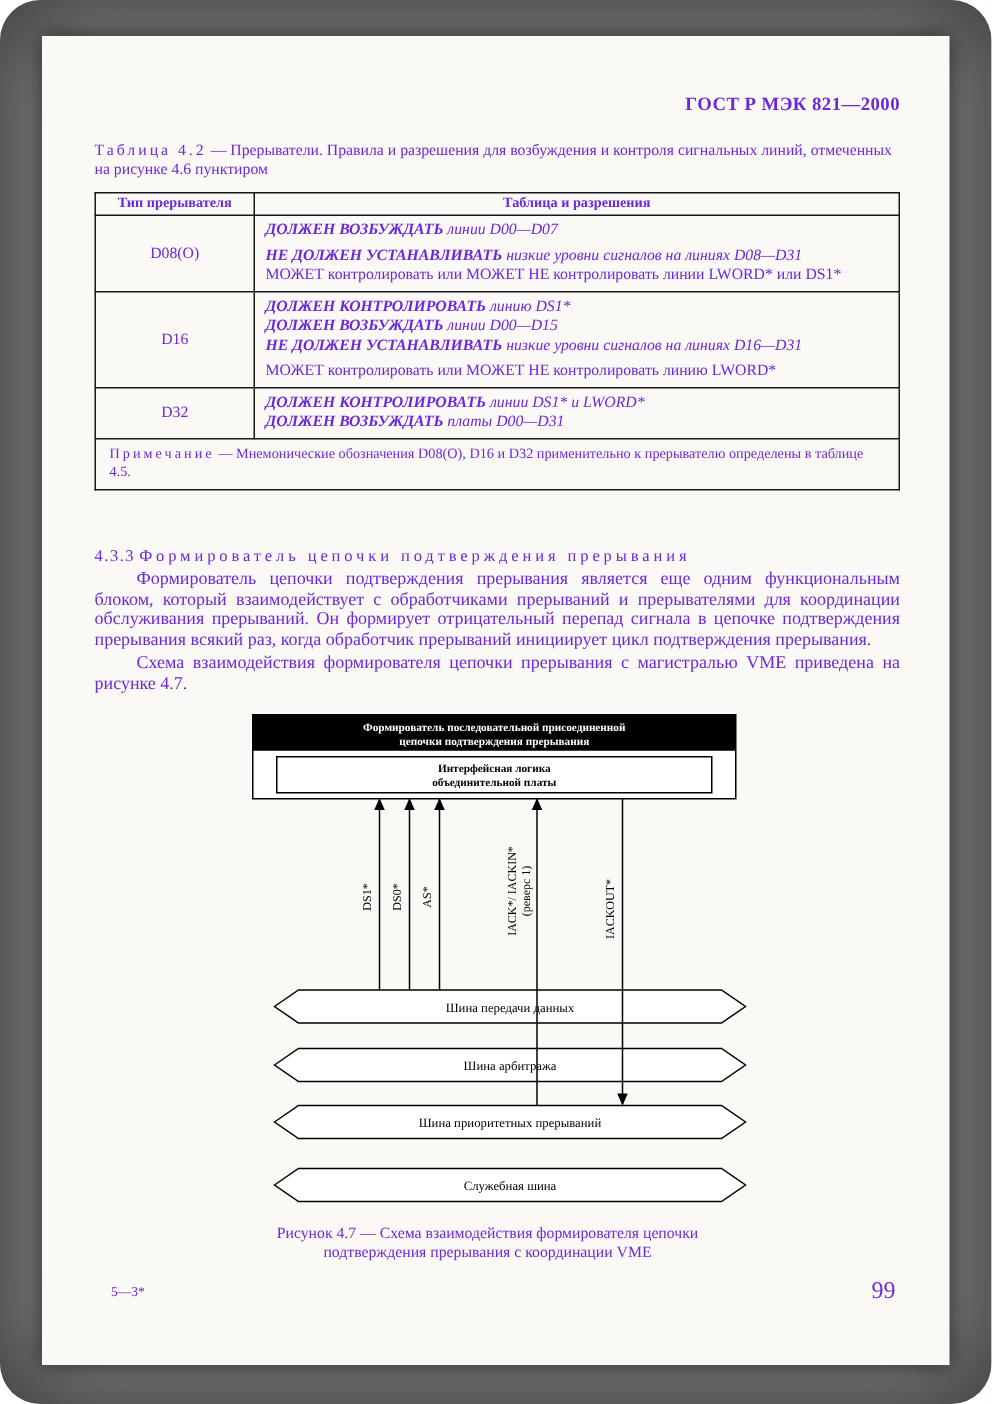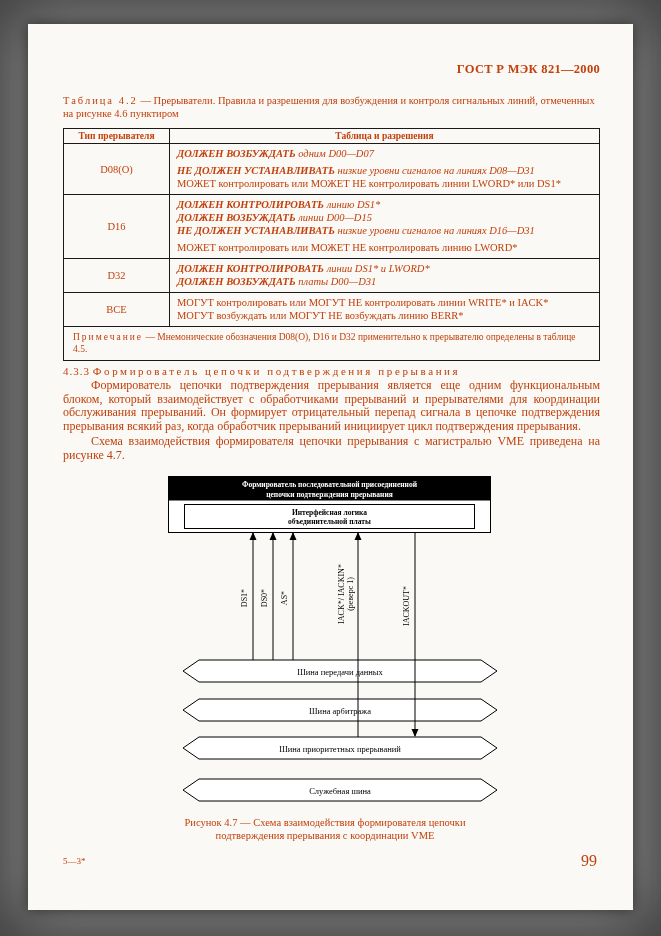--- a/index.html
+++ b/index.html
@@ -1,20 +1,20 @@
 <!DOCTYPE html>
 <html><head>
 <meta charset="utf-8">
 <style>
   html,body{margin:0;padding:0;}
   .screen{
     position:relative;width:661px;height:936px;overflow:hidden;
     background:#8d8d8d;
     box-shadow:inset 0 0 60px 14px rgba(0,0,0,.55);
-    font-family:"Liberation Serif",serif;color:#c2410c;
+    font-family:"Liberation Serif",serif;color:#6d28d9;border-radius:27px;
   }
   .page{
     position:absolute;left:28px;top:24px;width:605px;height:886px;
     background:#faf9f6;box-shadow:0 0 14px rgba(0,0,0,.6);
   }
   .gost-header{position:absolute;top:38px;right:33px;font-weight:bold;font-size:12.5px;letter-spacing:.3px;}
   .table-caption{position:absolute;top:70px;left:35px;width:537px;font-size:10.5px;line-height:13px;}
   .spaced{letter-spacing:2px;}
 
   .rules-table{position:absolute;top:104px;left:35px;width:537px;border-collapse:collapse;font-size:10.5px;}
@@ -44,21 +44,21 @@
   .arrow{fill:#000;}
   .outer-rect{fill:#fff;stroke:#000;stroke-width:1;}
   .band{fill:#000;}
   .logic-box{fill:#fff;stroke:#000;stroke-width:1;}
   .box-label-w{fill:#fff;font-size:7.5px;font-weight:bold;text-anchor:middle;}
   .box-label-b{fill:#000;font-size:7.5px;font-weight:bold;text-anchor:middle;}
   .sig-label{font-size:8px;text-anchor:middle;fill:#000;}
 
   .fig-caption{position:absolute;top:792px;left:0;width:594px;text-align:center;
                font-size:10.5px;line-height:13px;}
-  .footer-left{position:absolute;left:35px;top:832px;font-size:9px;}
+  .footer-left{position:absolute;left:46px;top:832px;font-size:9px;}
   .footer-right{position:absolute;right:36px;top:828px;font-size:16px;}
 </style>
 </head>
 <body>
 
 <div class="screen">
   <div class="page">
 
     <div class="gost-header">ГОСТ Р МЭК 821—2000</div>
 
@@ -74,46 +74,39 @@
       <thead>
         <tr>
           <th>Тип прерывателя</th>
           <th>Таблица и разрешения</th>
         </tr>
       </thead>
       <tbody>
         <tr>
           <td class="tcell">D08(O)</td>
           <td class="rcell">
-            <div class="rline"><span class="bi">ДОЛЖЕН ВОЗБУЖДАТЬ</span><span class="it"> одним D00—D07</span></div>
+            <div class="rline"><span class="bi">ДОЛЖЕН ВОЗБУЖДАТЬ</span><span class="it"> линии D00—D07</span></div>
             <div class="rline mt"><span class="bi">НЕ ДОЛЖЕН УСТАНАВЛИВАТЬ</span><span class="it"> низкие уровни сигналов на линиях D08—D31</span></div>
             <div class="rline"><span>МОЖЕТ контролировать или МОЖЕТ НЕ контролировать линии LWORD* или DS1*</span></div>
           </td>
         </tr>
         <tr>
           <td class="tcell">D16</td>
           <td class="rcell">
             <div class="rline"><span class="bi">ДОЛЖЕН КОНТРОЛИРОВАТЬ</span><span class="it"> линию DS1*</span></div>
             <div class="rline"><span class="bi">ДОЛЖЕН ВОЗБУЖДАТЬ</span><span class="it"> линии D00—D15</span></div>
             <div class="rline"><span class="bi">НЕ ДОЛЖЕН УСТАНАВЛИВАТЬ</span><span class="it"> низкие уровни сигналов на линиях  D16—D31</span></div>
             <div class="rline mt"><span>МОЖЕТ контролировать или МОЖЕТ НЕ контролировать линию LWORD*</span></div>
           </td>
         </tr>
         <tr>
           <td class="tcell">D32</td>
           <td class="rcell">
             <div class="rline"><span class="bi">ДОЛЖЕН КОНТРОЛИРОВАТЬ</span><span class="it"> линии DS1* и LWORD*</span></div>
             <div class="rline"><span class="bi">ДОЛЖЕН ВОЗБУЖДАТЬ</span><span class="it"> платы D00—D31</span></div>
-          </td>
-        </tr>
-        <tr>
-          <td class="tcell">ВСЕ</td>
-          <td class="rcell">
-            <div class="rline"><span>МОГУТ контролировать или МОГУТ НЕ контролировать линии WRITE* и IACK*</span></div>
-            <div class="rline"><span>МОГУТ возбуждать или МОГУТ НЕ возбуждать линию BERR*</span></div>
           </td>
         </tr>
         <tr>
           <td class="note-cell" colspan="2">
             <span class="spaced">Примечание</span><span> — Мнемонические обозначения D08(O), D16 и D32 применительно к прерывателю определены в таблице 4.5.</span>
           </td>
         </tr>
       </tbody>
     </table>
 

